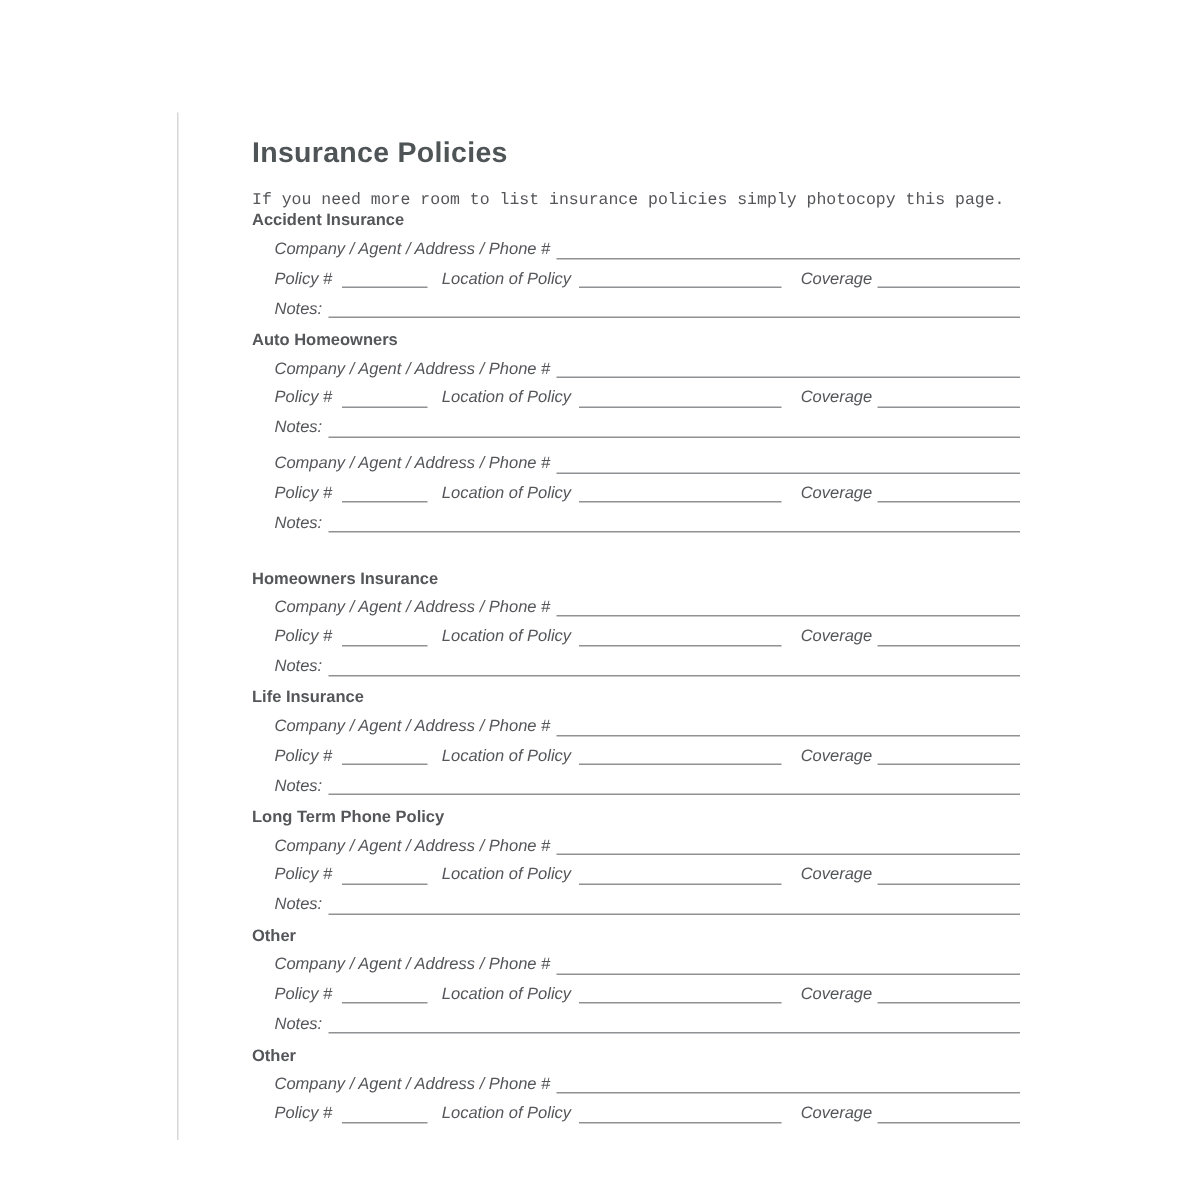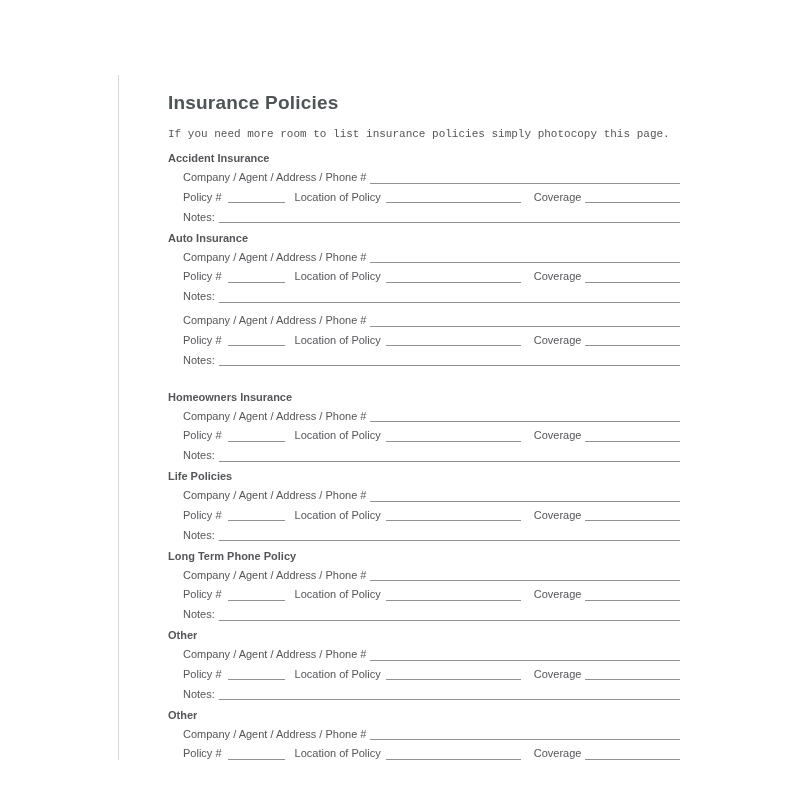--- a/index.html
+++ b/index.html
@@ -25,29 +25,29 @@
   }
   .title{
     margin:0;font-size:19px;line-height:22px;font-weight:bold;
     color:var(--title-color);letter-spacing:0.2px;
   }
   .intro{
     margin:13px 0 0 0;font-size:11px;line-height:14px;
     color:var(--text-color);
     font-family:Liberation Mono, monospace;
   }
-  .sections{margin-top:11px;}
+  .sections{}
   .section{height:79.5px;}
   .section-title{
     font-size:11px;line-height:13px;font-weight:bold;
     color:var(--text-color);margin-bottom:3px;
   }
   .row{
     display:flex;height:19.8px;line-height:19.8px;margin-left:15px;
-    font-size:11px;color:var(--text-color);white-space:nowrap;
+    font-size:11px;color:var(--text-color);white-space:nowrap;font-style:italic;
   }
   .label{flex:0 0 auto;}
   .fill{
     border-bottom:1px solid var(--line-color);
     height:14.5px;flex:0 0 auto;
     overflow:hidden;
   }
   .fill.grow{flex:1 1 auto;margin-left:4px;}
   .fill.short{width:57px;margin:0 10px 0 6px;}
   .fill.mid{width:135px;margin:0 13px 0 5px;}
@@ -75,21 +75,21 @@
       <span class="label">Coverage</span>
       <span class="fill grow"></span>
     </div>
     <div class="row">
       <span class="label">Notes:</span>
       <span class="fill grow"></span>
     </div>
   </section>
 
   <section class="section">
-    <div class="section-title">Auto Insurance</div>
+    <div class="section-title">Auto Homeowners</div>
     <div class="row">
       <span class="label">Company / Agent / Address / Phone #</span>
       <span class="fill grow"></span>
     </div>
     <div class="row">
       <span class="label">Policy #</span>
       <span class="fill short"></span>
       <span class="label">Location of Policy</span>
       <span class="fill mid"></span>
       <span class="label">Coverage</span>
@@ -134,21 +134,21 @@
       <span class="label">Coverage</span>
       <span class="fill grow"></span>
     </div>
     <div class="row">
       <span class="label">Notes:</span>
       <span class="fill grow"></span>
     </div>
   </section>
 
   <section class="section">
-    <div class="section-title">Life Policies</div>
+    <div class="section-title">Life Insurance</div>
     <div class="row">
       <span class="label">Company / Agent / Address / Phone #</span>
       <span class="fill grow"></span>
     </div>
     <div class="row">
       <span class="label">Policy #</span>
       <span class="fill short"></span>
       <span class="label">Location of Policy</span>
       <span class="fill mid"></span>
       <span class="label">Coverage</span>

